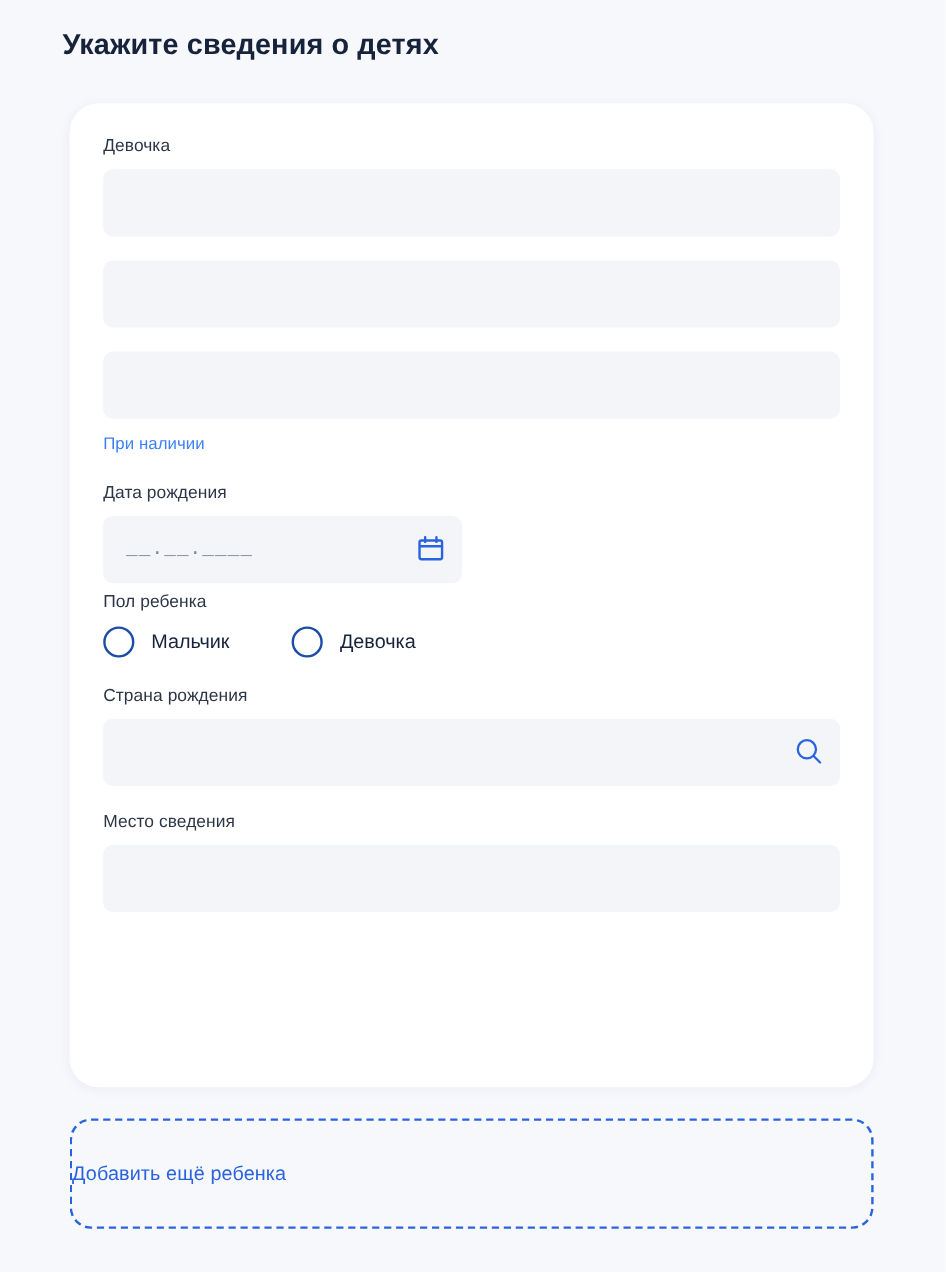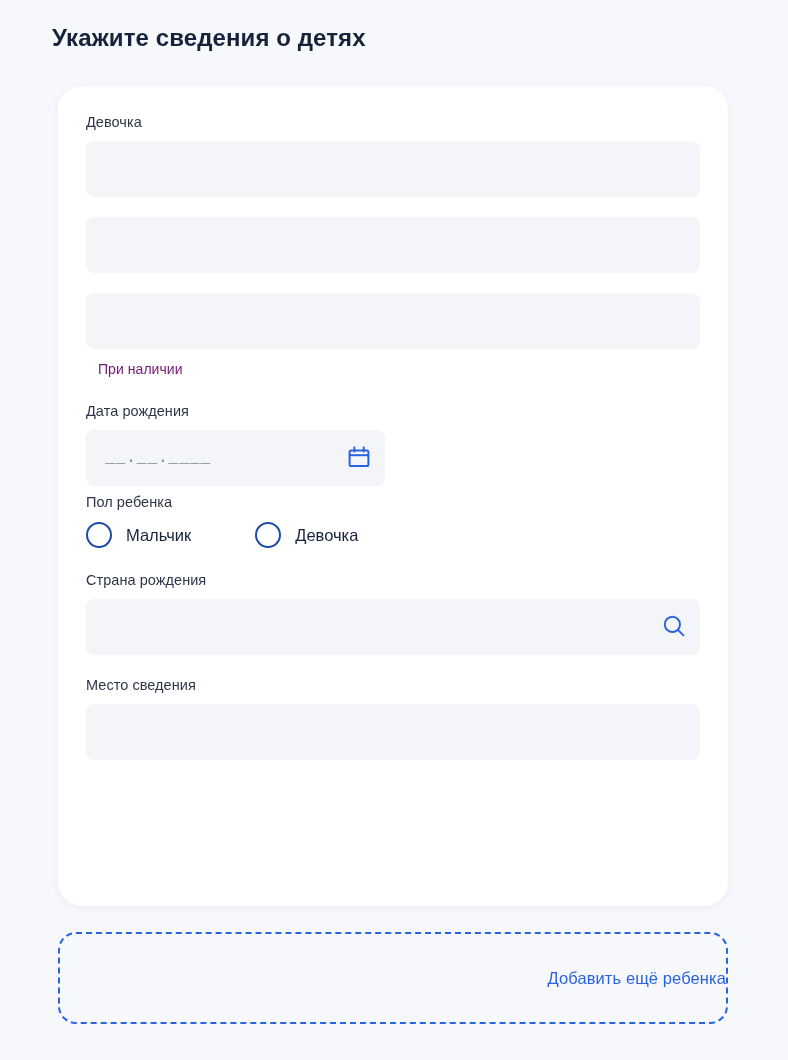--- a/index.html
+++ b/index.html
@@ -79,26 +79,25 @@
     font-family: "Liberation Sans", sans-serif;
     font-size: 15.5px;
     color: #17233b;
     outline: none;
   }
   .text-input::placeholder { color: #8d96a8; }
 
   .field-hint {
     display: block;
     font-size: 14px;
-    color: #701a75;
+    color: #3b82f6;
     line-height: 20px;
     margin-top: 10px;
     margin-bottom: 22px;
     letter-spacing: 0.05px;
-    margin-left: 12px;
   }
 
   
   .date-wrap {
     position: relative;
     width: 299px;
     height: 56px;
   }
   .date-input {
     width: 100%;
@@ -127,21 +126,21 @@
     background: transparent;
     border: none;
     padding: 0;
     cursor: pointer;
   }
 
   
   .radio-group {
     display: flex;
     align-items: center;
-    gap: 12px;
+    gap: 0;
     margin-top: 10px;
     margin-bottom: 22px;
   }
   .radio-option {
     display: flex;
     align-items: center;
     cursor: pointer;
     margin-right: 52px;
   }
   .radio-mark {
@@ -184,21 +183,21 @@
     position: absolute;
     left: 58px;
     top: 932px;
     width: 670px;
     height: 92px;
     background: transparent;
     border: 2px dashed #2a63de;
     border-radius: 18px;
     display: flex;
     align-items: center;
-    justify-content: flex-end;
+    justify-content: flex-start;
     font-family: "Liberation Sans", sans-serif;
     font-size: 16.5px;
     color: #2a63de;
     cursor: pointer;
     padding: 0;
     letter-spacing: 0.1px;
   }
 </style>
 </head>
 <body>

